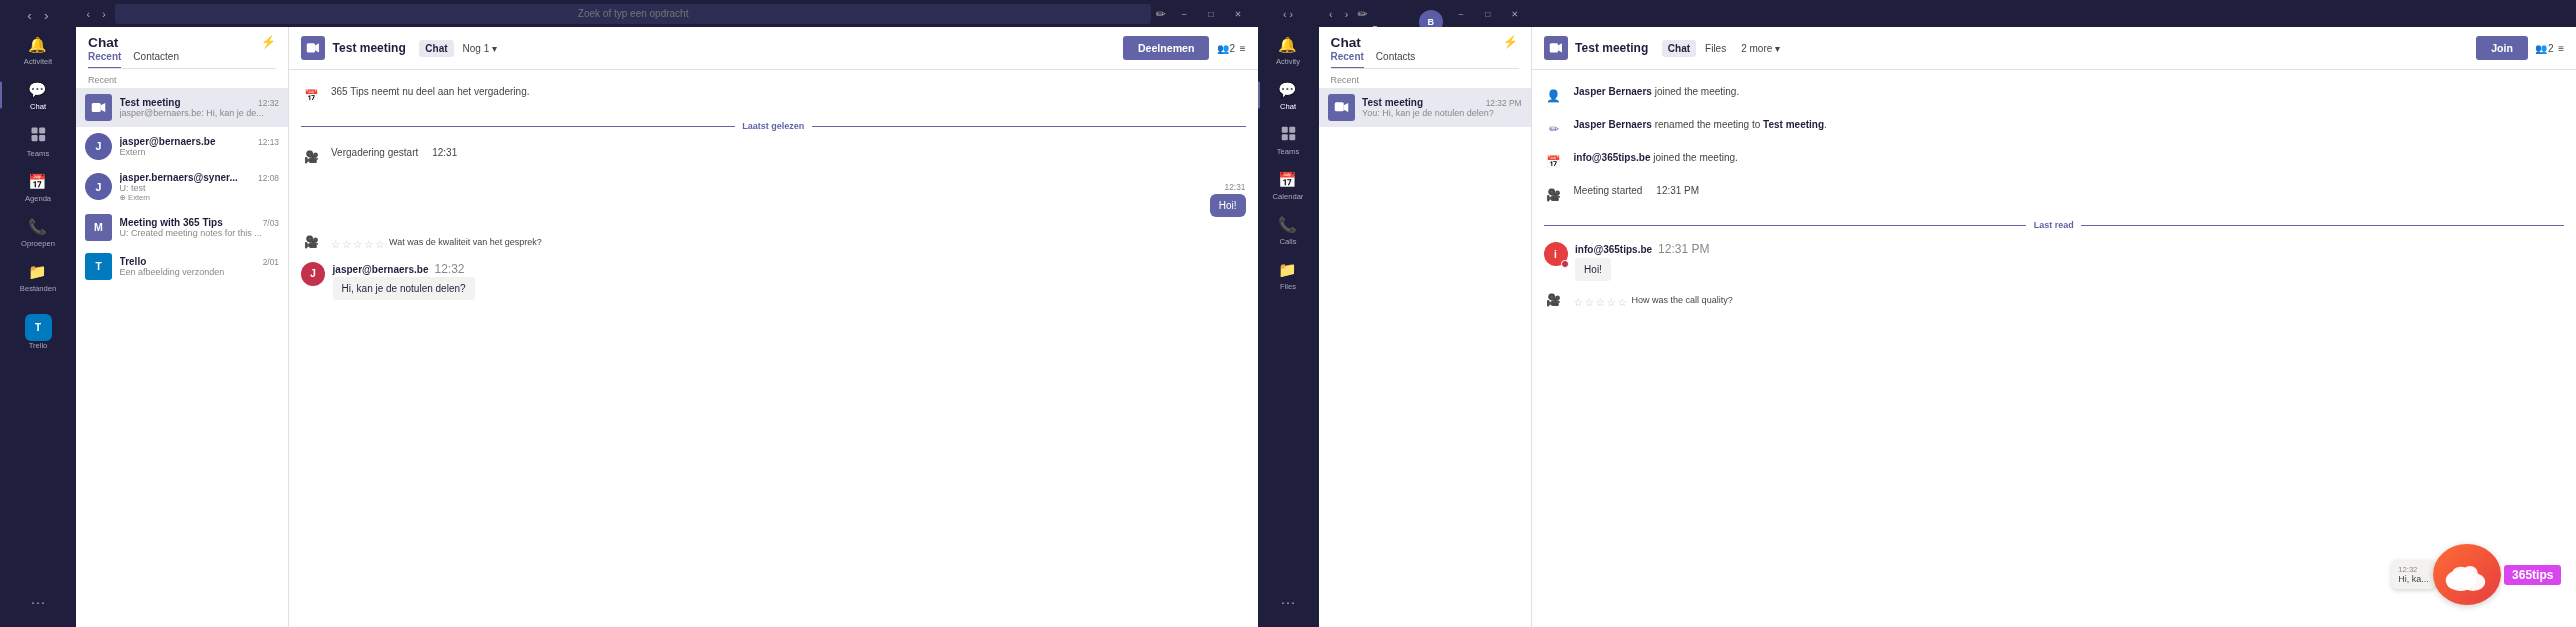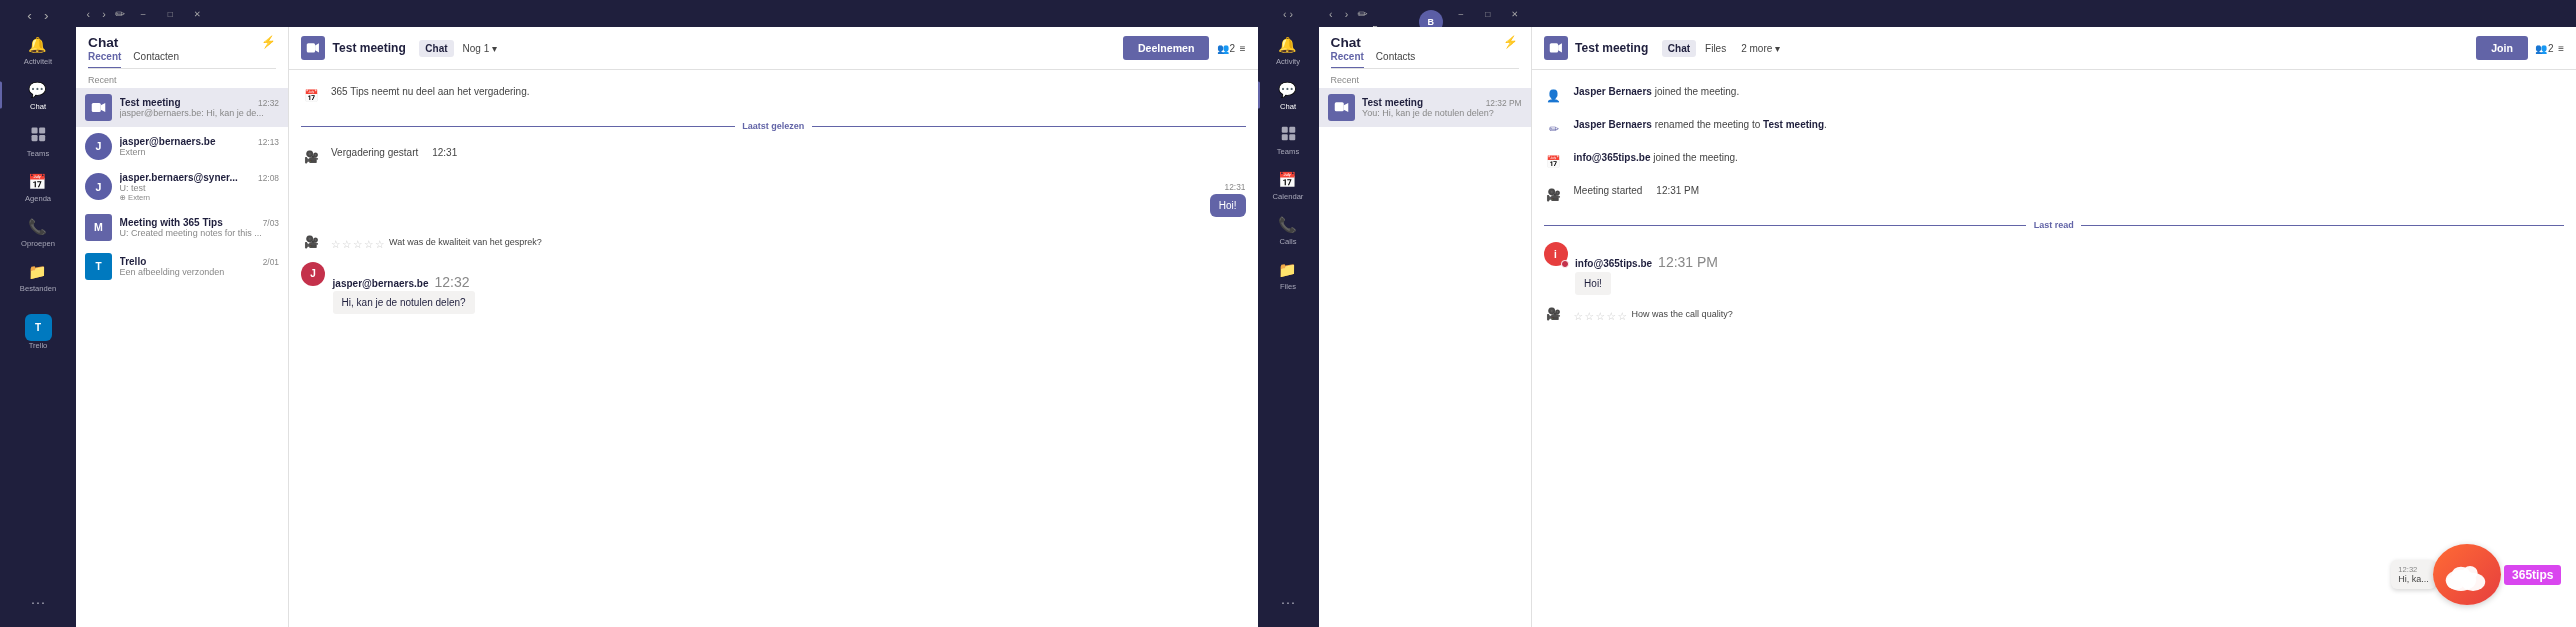--- a/index.html
+++ b/index.html
@@ -439,23 +439,22 @@
       margin-bottom: 1.5px;
     }
 
     .user-msg-name {
       font-size: 10px;
       font-weight: 600;
       color: #1f1f3d;
     }
 
     .user-msg-time {
-      font-size: 14px;
+      font-size: 12px;
       color: #888;
-      margin-top: 12px;
     }
 
     .user-msg-bubble {
       background: #f3f2f1;
       border-radius: 3px;
       padding: 6px 9px;
       font-size: 10px;
       color: #1f1f3d;
       display: inline-block;
       max-width: 304px;
@@ -627,20 +626,21 @@
     </div>
   </div>
 
   <div style="flex:1; display:flex; flex-direction:column;">
 
     <div class="titlebar">
       <div class="titlebar-nav">
         <button class="titlebar-navbtn">‹</button>
         <button class="titlebar-navbtn">›</button>
       </div>
+      <input class="titlebar-search" type="text" placeholder="Zoek of typ een opdracht" style="">
       <button class="titlebar-compose">✏</button>
       <div class="win-controls">
         <button class="wc-btn">–</button>
         <button class="wc-btn">□</button>
         <button class="wc-btn close-btn">✕</button>
       </div>
     </div>
 
     <div style="flex:1; display:flex; overflow:hidden;">
 

